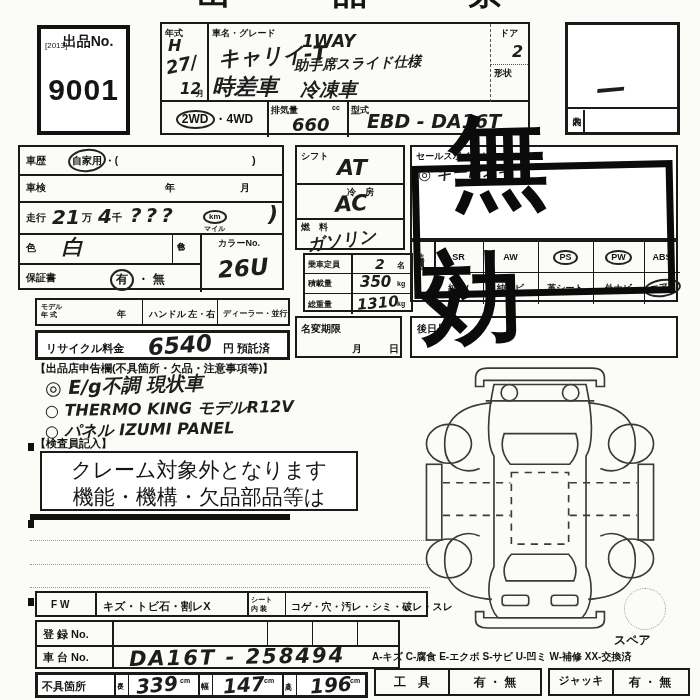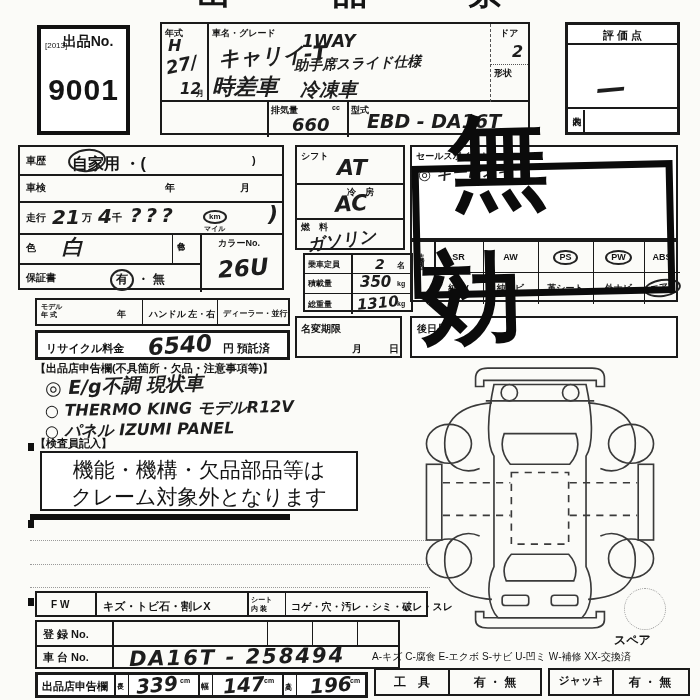--- a/index.html
+++ b/index.html
@@ -59,42 +59,44 @@
     <div class="abs hw" style="left:56px;top:22px;font-size:21px;transform:rotate(-3deg);">キャリイ-T</div>
     <div class="abs hw" style="left:50px;top:52px;font-size:22px;font-weight:700;">時差車</div>
     <div class="abs hw" style="left:140px;top:9px;font-size:17px;">1WAY</div>
     <div class="abs hw" style="left:132px;top:32px;font-size:14px;transform:rotate(-2deg);">助手席スライド仕様</div>
     <div class="abs hw" style="left:138px;top:56px;font-size:19px;">冷凍車</div>
 
     <div class="abs lbl9" style="left:338px;top:3px;">ドア</div>
     <div class="abs hw" style="left:350px;top:20px;font-size:16px;">2</div>
     <div class="abs lbl9" style="left:332px;top:43px;">形状</div>
 
+    <div class="abs" style="left:0;top:86px;width:105px;text-align:center;font-size:12px;font-weight:bold;">
+      <span class="circ" style="border-width:2px;">2WD</span><span>・4WD</span>
+    </div>
     <div class="abs lbl9" style="left:109px;top:80px;">排気量</div>
     <div class="abs lbl9" style="left:170px;top:80px;font-size:7px;">cc</div>
     <div class="abs hw" style="left:130px;top:92px;font-size:18px;">660</div>
     <div class="abs lbl9" style="left:189px;top:80px;">型式</div>
     <div class="abs hw" style="left:205px;top:88px;font-size:19px;">EBD - DA16T</div>
   </div>
 
   <div class="abs bx3" style="left:565px;top:22px;width:115px;height:113px;background:#fff;">
-    <div class="abs" style="left:0;top:0;width:100%;height:20px;border-bottom:2px solid #1a1a1a;text-align:center;font-size:11px;font-weight:bold;padding-top:3px;">評 価 点</div>
     <div class="abs hw" style="left:28px;top:48px;font-size:30px;transform:rotate(-5deg);">—</div>
     <div class="abs" style="left:0;top:82px;width:100%;border-top:2px solid #1a1a1a;"></div>
     <div class="abs vtx" style="left:2px;top:85px;font-size:9px;font-weight:bold;border-right:2px solid #1a1a1a;height:25px;padding:0 2px;">内装</div>
   </div>
 
   <div class="abs bx" style="left:18px;top:145px;width:266px;height:145px;">
     <div class="abs" style="left:0;top:27px;width:100%;border-top:2px solid #1a1a1a;"></div>
     <div class="abs" style="left:0;top:54px;width:100%;border-top:2px solid #1a1a1a;"></div>
     <div class="abs" style="left:0;top:86px;width:100%;border-top:2px solid #1a1a1a;"></div>
     <div class="abs" style="left:0;top:116px;width:180px;border-top:2px solid #1a1a1a;"></div>
 
     <div class="abs lbl" style="left:6px;top:7px;">車歴</div>
-    <div class="abs" style="left:52px;top:7px;font-size:16px;font-weight:bold;">自家用 ・(</div>
+    <div class="abs" style="left:52px;top:7px;font-size:10px;font-weight:bold;">自家用 ・(</div>
     <div class="abs" style="left:232px;top:7px;font-size:11px;font-weight:bold;">)</div>
     <div class="abs ellipse" style="left:48px;top:2px;width:38px;height:23px;transform:rotate(-6deg);"></div>
 
     <div class="abs lbl" style="left:6px;top:34px;">車検</div>
     <div class="abs lbl" style="left:145px;top:34px;">年</div>
     <div class="abs lbl" style="left:220px;top:34px;">月</div>
 
     <div class="abs lbl" style="left:6px;top:64px;">走行</div>
     <div class="abs hw" style="left:32px;top:60px;font-size:20px;">21</div>
     <div class="abs lbl" style="left:62px;top:64px;">万</div>
@@ -210,22 +212,22 @@
     <div class="abs lbl" style="left:185px;top:8px;font-size:11px;">円 預託済</div>
   </div>
 
   <div class="abs" style="left:35px;top:361px;font-size:11px;font-weight:bold;">【出品店申告欄(不具箇所・欠品・注意事項等)】</div>
   <div class="abs hw" style="left:45px;top:376px;font-size:19px;transform:rotate(-2deg);">◎ E/g不調 現状車</div>
   <div class="abs hw" style="left:45px;top:401px;font-size:16px;transform:rotate(-1deg);">○ THERMO KING モデルR12V</div>
   <div class="abs hw" style="left:45px;top:422px;font-size:16px;transform:rotate(-1deg);">○ パネル IZUMI PANEL</div>
   <div class="abs" style="left:35px;top:436px;font-size:11px;font-weight:bold;">【検査員記入】</div>
 
   <div class="abs" style="left:40px;top:451px;width:318px;height:60px;border:2px solid #1a1a1a;background:#fff;text-align:center;font-size:21px;line-height:27px;padding-top:3px;box-sizing:border-box;">
+    <div>クレーム対象外となります</div>
     <div>機能・機構・欠品部品等は</div>
-    <div>クレーム対象外となります</div>
   </div>
 
   <div class="abs mark" style="left:30px;top:514px;width:260px;height:6px;"></div>
   <div class="abs mark" style="left:28px;top:443px;width:6px;height:8px;"></div>
   <div class="abs mark" style="left:28px;top:520px;width:6px;height:8px;"></div>
   <div class="abs mark" style="left:28px;top:598px;width:6px;height:8px;"></div>
 
   <div class="abs dotline" style="left:30px;top:540px;width:400px;"></div>
   <div class="abs dotline" style="left:30px;top:564px;width:400px;"></div>
   <div class="abs dotline" style="left:30px;top:587px;width:400px;"></div>
@@ -254,33 +256,33 @@
     <div class="abs hw" style="left:92px;top:25px;font-size:21px;letter-spacing:2px;transform:rotate(-1deg);">DA16T - 258494</div>
   </div>
 
   <div class="abs" style="left:35px;top:672px;width:333px;height:26px;border:3px solid #1a1a1a;background:#fff;box-sizing:border-box;">
     <div class="abs" style="left:76px;top:0;height:20px;border-left:2px solid #1a1a1a;"></div>
     <div class="abs" style="left:90px;top:0;height:20px;border-left:1px solid #1a1a1a;"></div>
     <div class="abs" style="left:160px;top:0;height:20px;border-left:2px solid #1a1a1a;"></div>
     <div class="abs" style="left:174px;top:0;height:20px;border-left:1px solid #1a1a1a;"></div>
     <div class="abs" style="left:244px;top:0;height:20px;border-left:2px solid #1a1a1a;"></div>
     <div class="abs" style="left:258px;top:0;height:20px;border-left:1px solid #1a1a1a;"></div>
-    <div class="abs lbl" style="left:4px;top:4px;font-size:11px;">出品店申告欄</div>
+    <div class="abs lbl" style="left:4px;top:4px;font-size:11px;">不具箇所</div>
     <div class="abs vtx" style="left:79px;top:2px;font-size:7px;font-weight:bold;">長さ</div>
     <div class="abs hw" style="left:98px;top:0px;font-size:20px;transform:rotate(-5deg);">339</div>
     <div class="abs" style="left:142px;top:2px;font-size:7px;font-weight:bold;">cm</div>
     <div class="abs lbl9" style="left:163px;top:6px;font-size:8px;">幅</div>
     <div class="abs hw" style="left:185px;top:0px;font-size:20px;transform:rotate(-4deg);">147</div>
     <div class="abs" style="left:226px;top:2px;font-size:7px;font-weight:bold;">cm</div>
     <div class="abs vtx" style="left:247px;top:2px;font-size:7px;font-weight:bold;">高さ</div>
     <div class="abs hw" style="left:272px;top:0px;font-size:20px;transform:rotate(-4deg);">196</div>
     <div class="abs" style="left:312px;top:2px;font-size:7px;font-weight:bold;">cm</div>
   </div>
 
-  <div class="abs" style="left:372px;top:650px;font-size:10px;font-weight:normal;white-space:nowrap;text-align:center;">A-キズ C-腐食 E-エクボ S-サビ U-凹ミ W-補修 XX-交換済</div>
+  <div class="abs" style="left:372px;top:650px;font-size:10px;font-weight:bold;white-space:nowrap;text-align:center;">A-キズ C-腐食 E-エクボ S-サビ U-凹ミ W-補修 XX-交換済</div>
   <div class="abs bx" style="left:374px;top:668px;width:168px;height:28px;">
     <div class="abs" style="left:72px;top:0;height:24px;border-left:2px solid #1a1a1a;"></div>
     <div class="abs lbl cell" style="left:0;top:0;width:72px;height:24px;font-size:12px;">工　具</div>
     <div class="abs lbl cell" style="left:72px;top:0;width:94px;height:24px;font-size:12px;">有 ・ 無</div>
   </div>
   <div class="abs bx" style="left:548px;top:668px;width:142px;height:28px;">
     <div class="abs" style="left:62px;top:0;height:24px;border-left:2px solid #1a1a1a;"></div>
     <div class="abs lbl cell" style="left:0;top:0;width:62px;height:20px;font-size:11px;">ジャッキ</div>
     <div class="abs lbl cell" style="left:62px;top:0;width:76px;height:24px;font-size:12px;">有 ・ 無</div>
   </div>

